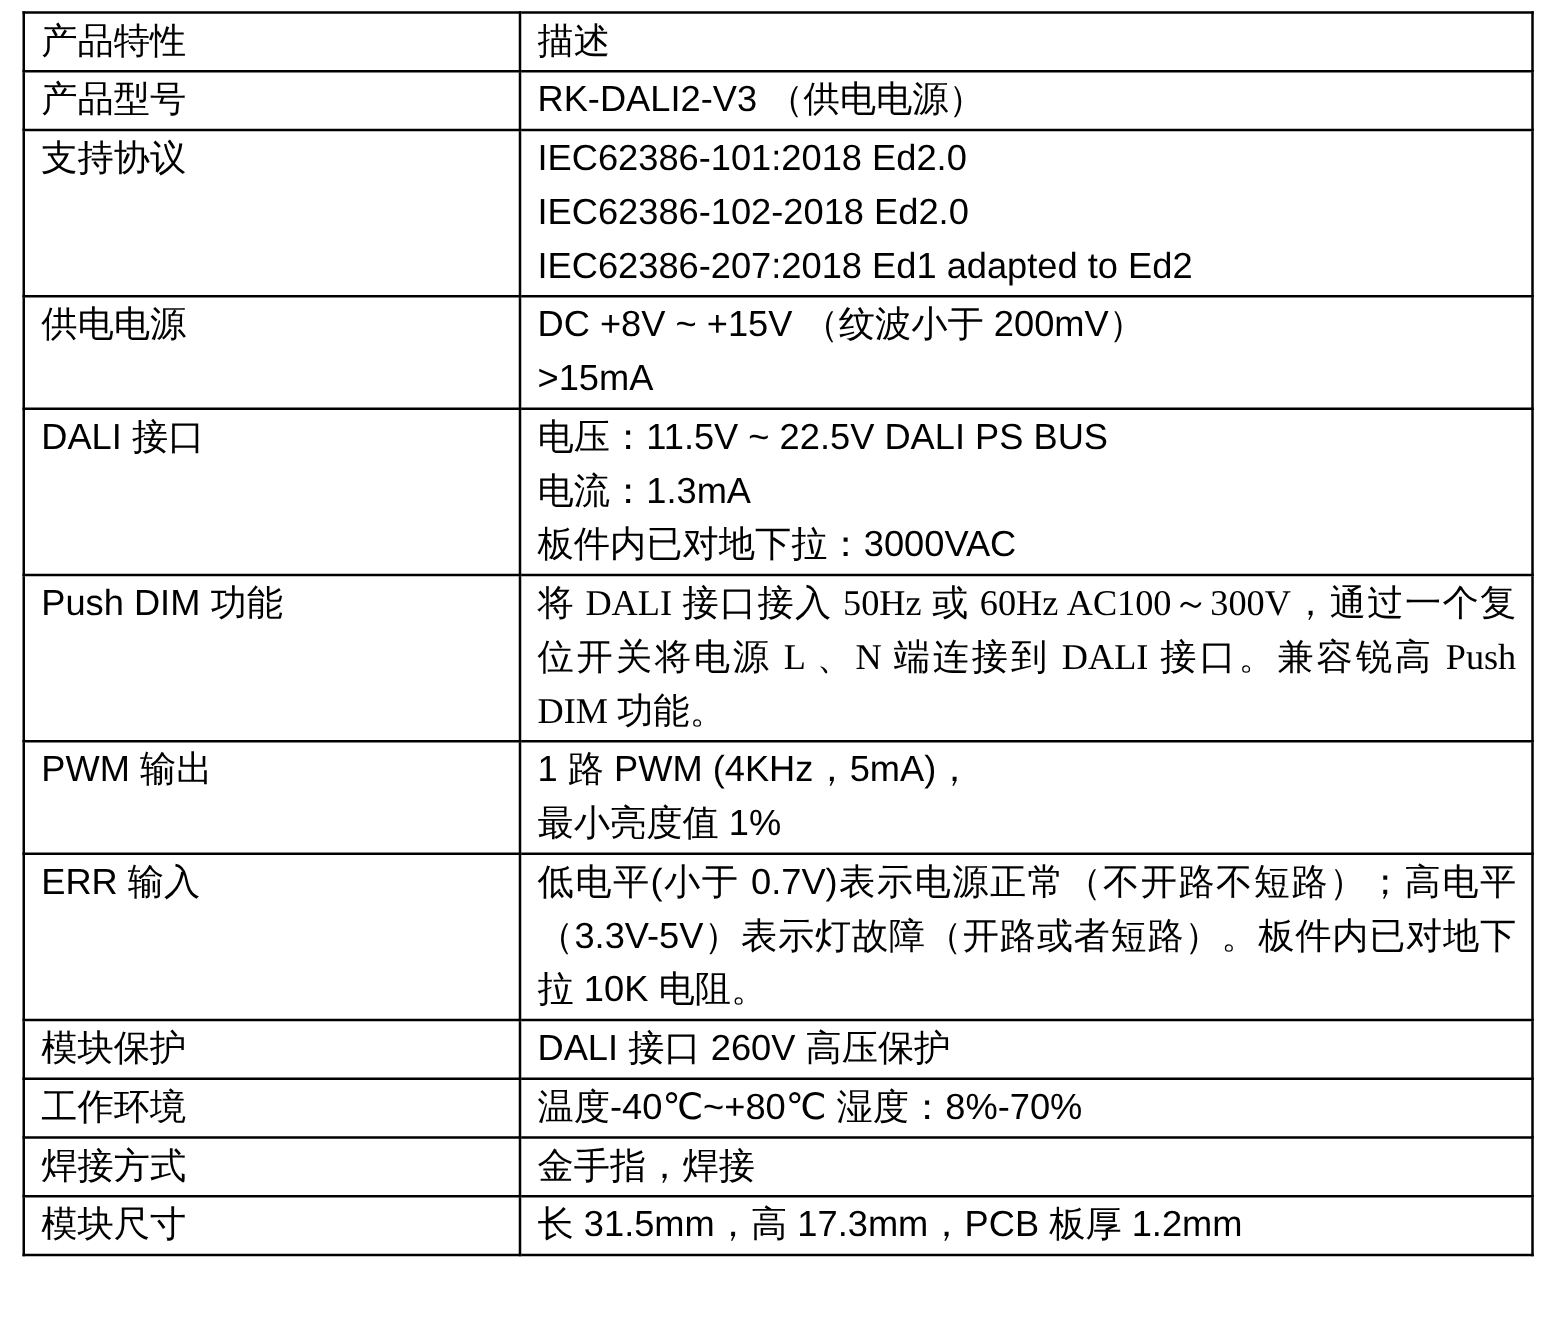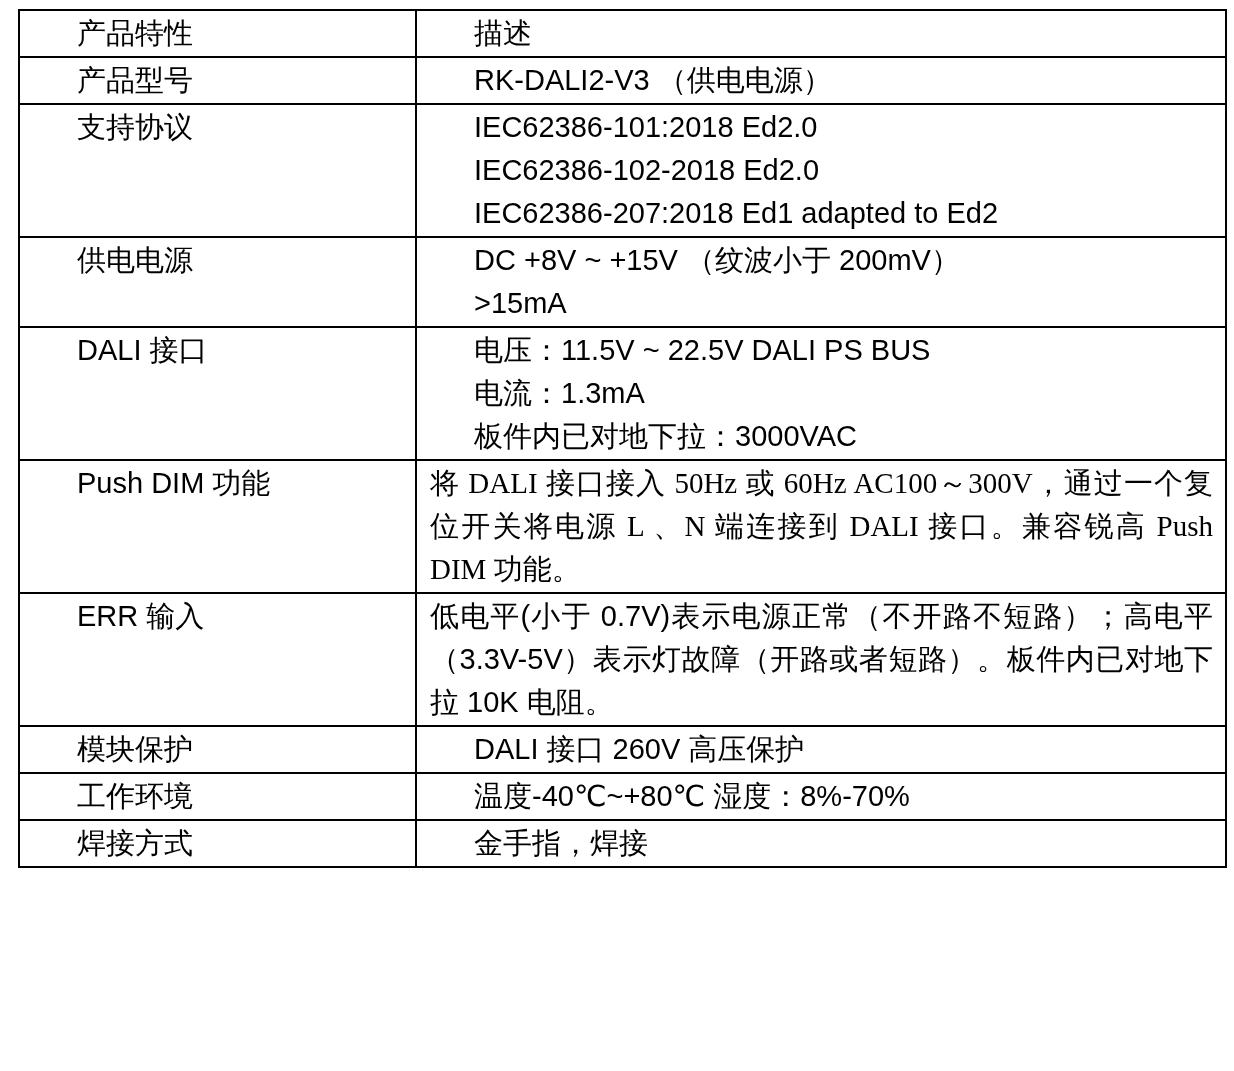--- a/index.html
+++ b/index.html
@@ -28,21 +28,21 @@
   table.spec td {
     border: 2px solid #000000;
     vertical-align: top;
     padding: 1px 12px 1px 13px;
     font-size: 29px;
     line-height: 43px;
     overflow: hidden;
   }
   col.c1 { width: 397px; }
   col.c2 { width: 810px; }
-  .ln { white-space: nowrap; margin-left: 44px; }
+  .ln { white-space: nowrap; }
   td.wrap {
     text-align: justify;
     text-justify: inter-word;
     border-radius: 11px;
   }
   td.serif {
     font-family: "Liberation Serif", "DejaVu Serif", serif;
   }
 </style>
 </head>
@@ -108,20 +108,29 @@
 
     <tr>
       <td>
         <div class="ln">Push DIM 功能</div>
       </td>
       <td class="wrap serif">
         <span>将 DALI 接口接入 50Hz 或 60Hz AC100～300V，通过一个复位开关将电源 L 、N 端连接到 DALI 接口。兼容锐高 Push DIM 功能。</span>
       </td>
     </tr>
 
+    <tr>
+      <td>
+        <div class="ln">PWM 输出</div>
+      </td>
+      <td>
+        <div class="ln">1 路 PWM (4KHz，5mA)，</div>
+        <div class="ln">最小亮度值 1%</div>
+      </td>
+    </tr>
 
     <tr>
       <td>
         <div class="ln">ERR 输入</div>
       </td>
       <td class="wrap">
         <span>低电平(小于 0.7V)表示电源正常（不开路不短路）；高电平（3.3V-5V）表示灯故障（开路或者短路）。板件内已对地下拉 10K 电阻。</span>
       </td>
     </tr>
 
@@ -146,16 +155,24 @@
 
     <tr>
       <td>
         <div class="ln">焊接方式</div>
       </td>
       <td>
         <div class="ln">金手指，焊接</div>
       </td>
     </tr>
 
+    <tr>
+      <td>
+        <div class="ln">模块尺寸</div>
+      </td>
+      <td>
+        <div class="ln">长 31.5mm，高 17.3mm，PCB 板厚 1.2mm</div>
+      </td>
+    </tr>
 
   </tbody>
     </table>
 </div>
 
 </body></html>

